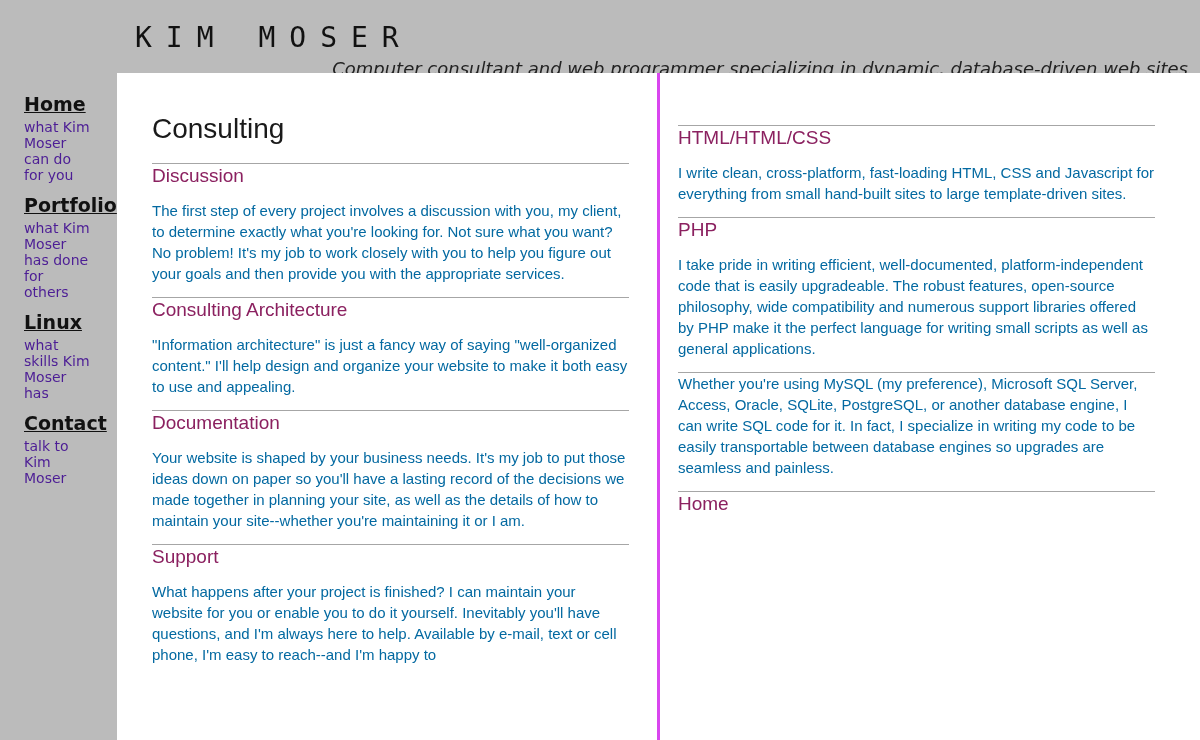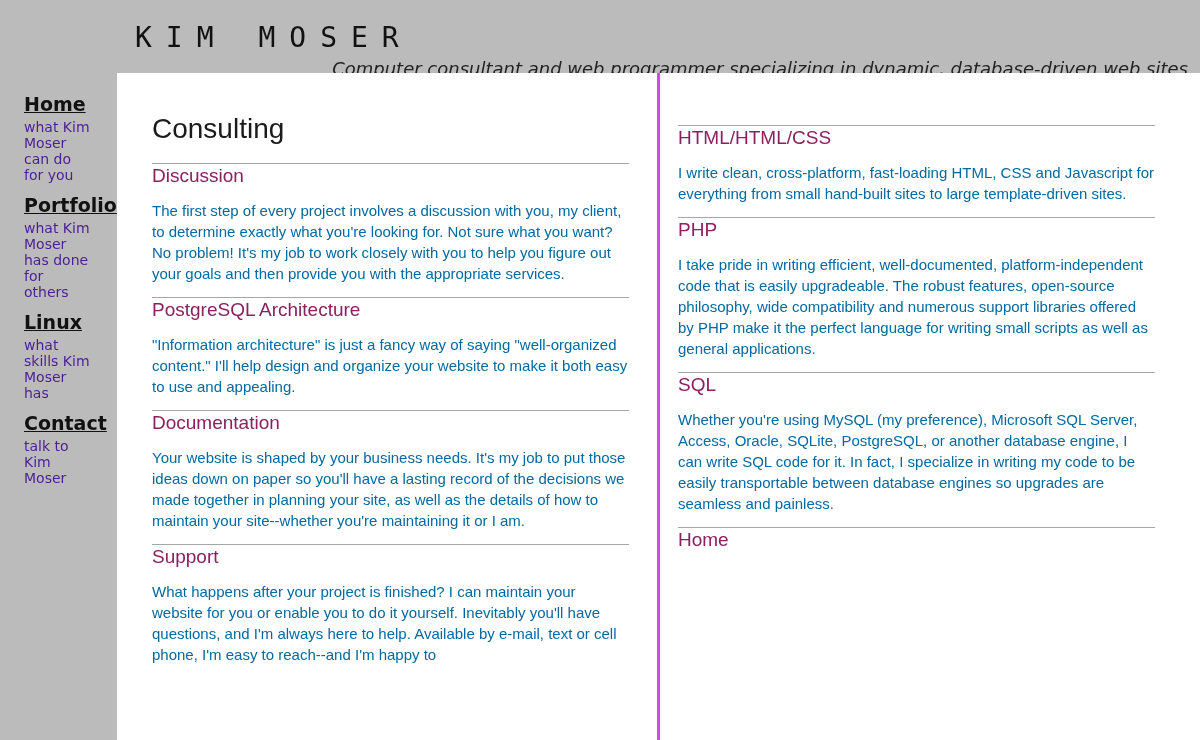--- a/index.html
+++ b/index.html
@@ -143,21 +143,21 @@
 <div class="content">
 
   <div class="col">
     <h1 class="col-title">Consulting</h1>
 
     <hr class="rule">
     <h2 class="section-heading">Discussion</h2>
     <p class="section-body">The first step of every project involves a discussion with you, my client, to determine exactly what you're looking for. Not sure what you want? No problem! It's my job to work closely with you to help you figure out your goals and then provide you with the appropriate services.</p>
 
     <hr class="rule">
-    <h2 class="section-heading">PostgreSQL Architecture</h2>
+    <h2 class="section-heading">Consulting Architecture</h2>
     <p class="section-body">"Information architecture" is just a fancy way of saying "well-organized content." I'll help design and organize your website to make it both easy to use and appealing.</p>
 
     <hr class="rule">
     <h2 class="section-heading">Documentation</h2>
     <p class="section-body">Your website is shaped by your business needs. It's my job to put those ideas down on paper so you'll have a lasting record of the decisions we made together in planning your site, as well as the details of how to maintain your site--whether you're maintaining it or I am.</p>
 
     <hr class="rule">
     <h2 class="section-heading">Support</h2>
     <p class="section-body">What happens after your project is finished? I can maintain your website for you or enable you to do it yourself. Inevitably you'll have questions, and I'm always here to help. Available by e-mail, text or cell phone, I'm easy to reach--and I'm happy to</p>
   </div>
@@ -166,21 +166,20 @@
 
     <hr class="rule">
     <h2 class="section-heading">HTML/HTML/CSS</h2>
     <p class="section-body">I write clean, cross-platform, fast-loading HTML, CSS and Javascript for everything from small hand-built sites to large template-driven sites.</p>
 
     <hr class="rule">
     <h2 class="section-heading">PHP</h2>
     <p class="section-body">I take pride in writing efficient, well-documented, platform-independent code that is easily upgradeable. The robust features, open-source philosophy, wide compatibility and numerous support libraries offered by PHP make it the perfect language for writing small scripts as well as general applications.</p>
 
     <hr class="rule">
-    <h2 class="section-heading">SQL</h2>
     <p class="section-body">Whether you're using MySQL (my preference), Microsoft SQL Server, Access, Oracle, SQLite, PostgreSQL, or another database engine, I can write SQL code for it. In fact, I specialize in writing my code to be easily transportable between database engines so upgrades are seamless and painless.</p>
 
     <hr class="rule">
     <h2 class="section-heading">Home</h2>
 
   </div>
 
 </div>
 
 </body></html>

